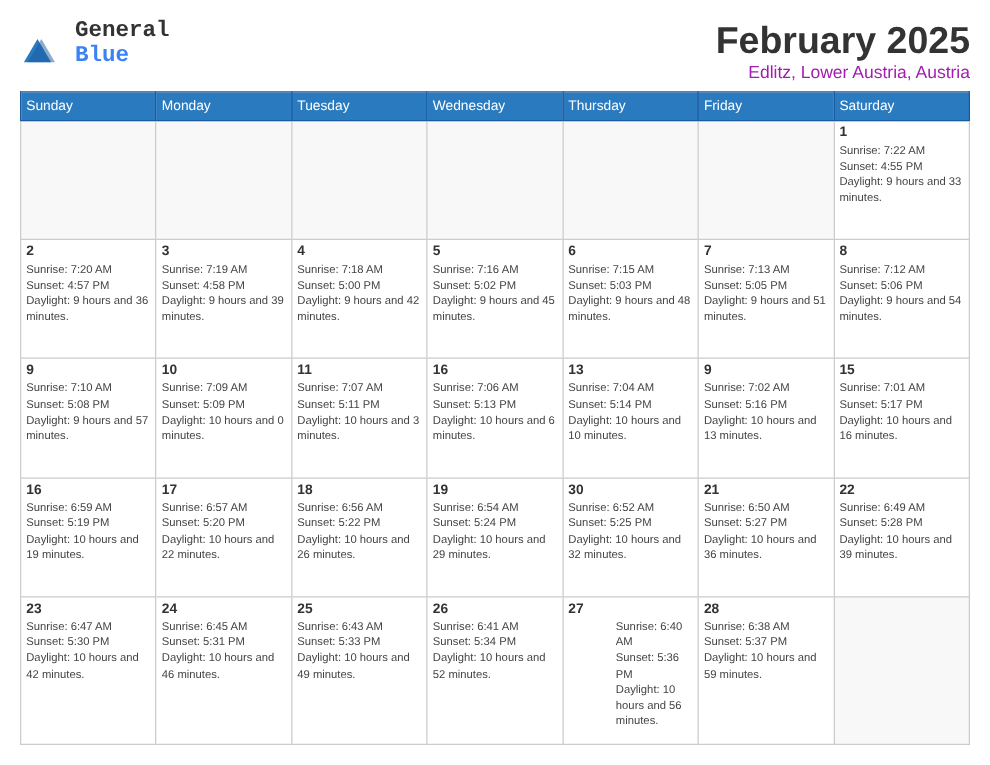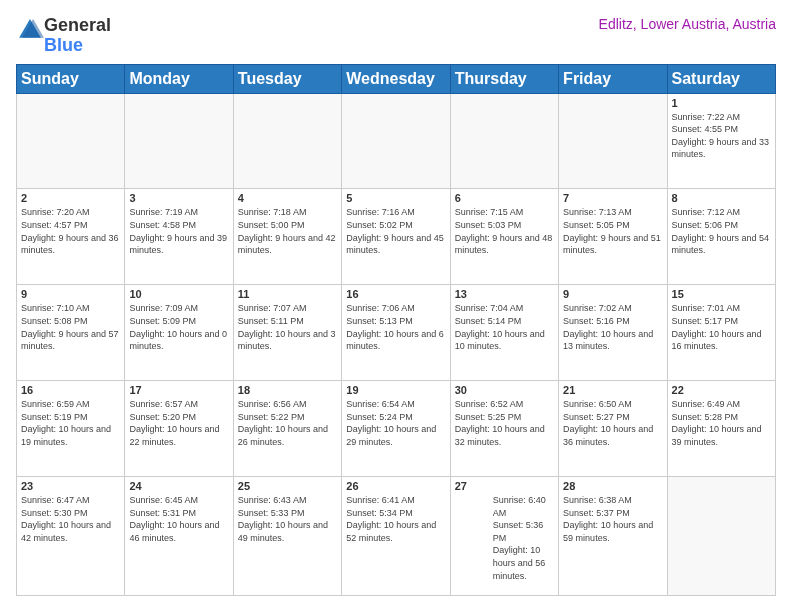--- a/index.html
+++ b/index.html
@@ -18,22 +18,23 @@
       flex-direction: column;
     }
     .header {
       display: flex;
       align-items: flex-start;
       justify-content: space-between;
       margin-bottom: 8px;
     }
     .logo {
       display: flex;
-      align-items: flex-start;
-      gap: 0;
+      align-items: flex-end;
+      gap: 16px;
+      font-family: Liberation Mono, monospace;
     }
     .logo-text {
       font-size: 18px;
       font-weight: bold;
       line-height: 1.1;
     }
     .logo-general { color: #333; }
     .logo-blue { color: #3b82f6; }
     .logo-icon {
       width: 28px;
@@ -55,22 +56,22 @@
     .calendar {
       flex: 1;
       border: 1px solid #ccc;
       border-collapse: collapse;
       width: 100%;
       table-layout: fixed;
     }
     .calendar th {
       background: #2a7abf;
       color: #fff;
-      font-size: 16px;
-      font-weight: bold;
+      font-size: 11px;
+      font-weight: normal;
       padding: 5px 4px;
       border: 1px solid #1a5a9f;
       text-align: left;
       margin-left: 12px;
     }
     .calendar td {
       border: 1px solid #ccc;
       vertical-align: top;
       padding: 3px 4px;
       font-size: 9.5px;
@@ -104,20 +105,21 @@
       <svg class="logo-icon" viewBox="0 0 36 36">
         <polygon points="18,4 32,28 4,28" fill="#2a7abf"></polygon>
         <polygon points="22,4 36,28 8,28" fill="#1a5a9f" opacity="0.5"></polygon>
       </svg>
       <div class="logo-text">
         <span class="logo-general">General</span><br>
         <span class="logo-blue">Blue</span>
       </div>
     </div>
     <div class="title-block">
+      <div class="cal-title">February 2025</div>
       <div class="cal-subtitle">Edlitz, Lower Austria, Austria</div>
     </div>
   </div>
 
   <table class="calendar">
     <thead>
       <tr>
       <th>Sunday</th>
           <th>Monday</th>
           <th>Tuesday</th>

